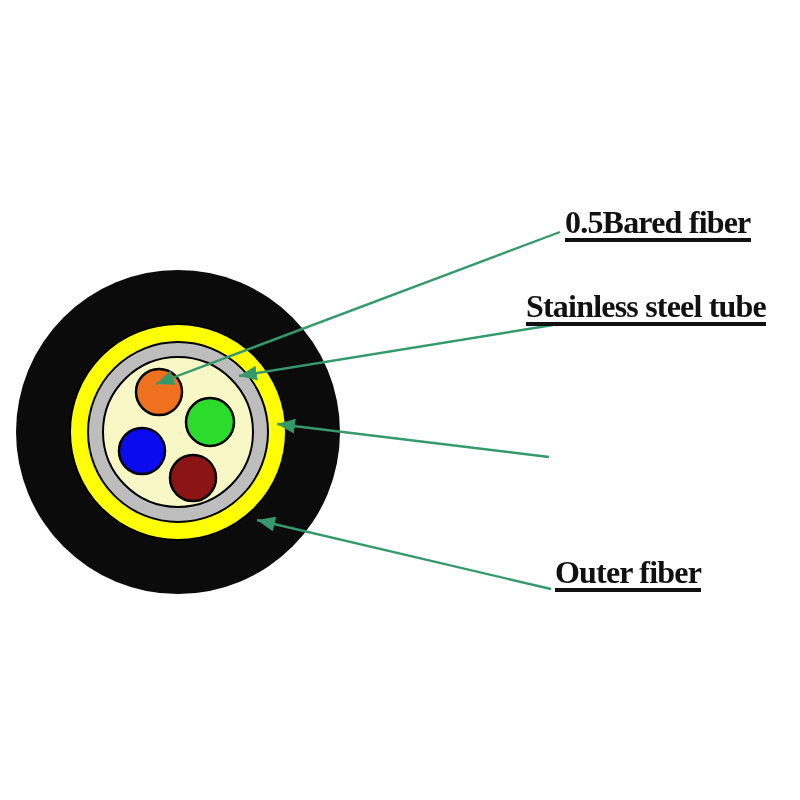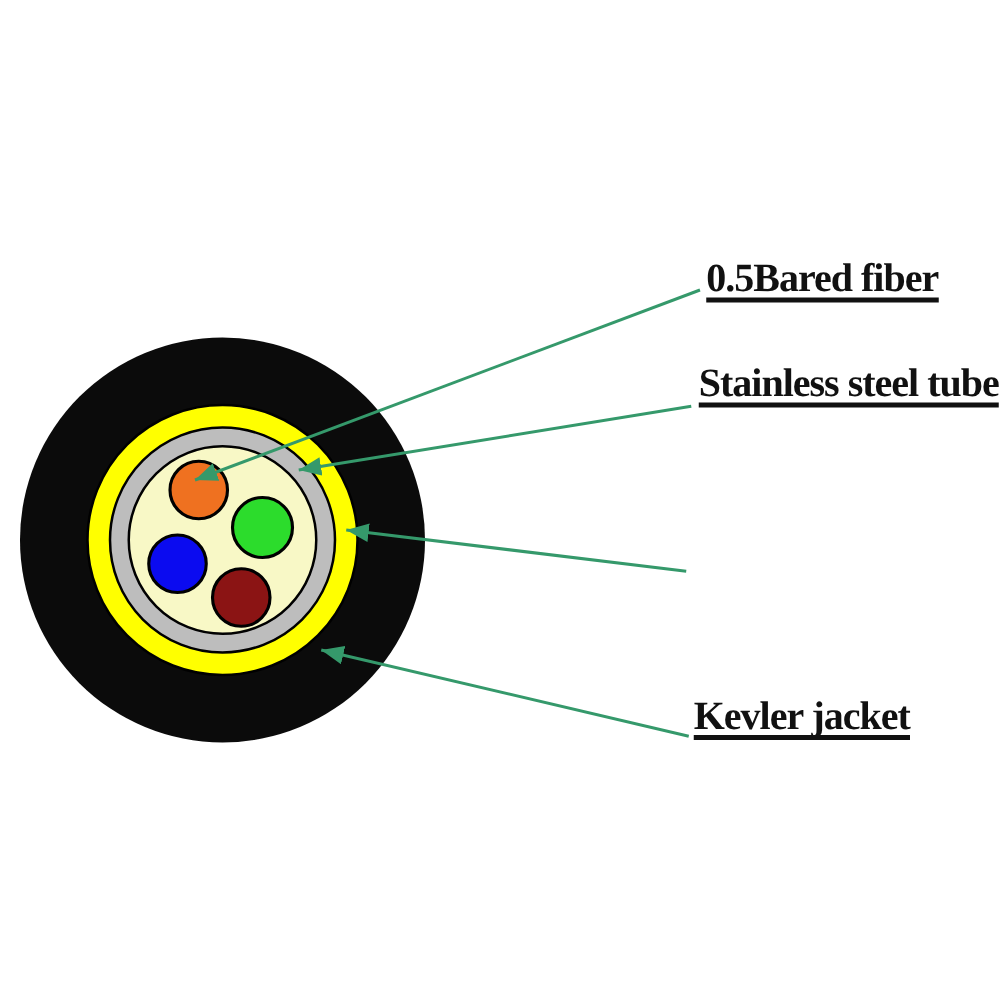--- a/index.html
+++ b/index.html
@@ -69,22 +69,22 @@
         <line x1="553" y1="325" x2="239" y2="376" stroke="#35996b" stroke-width="2.4" marker-end="url(#arrowhead)"></line>
         <line x1="549" y1="457" x2="277" y2="424" stroke="#35996b" stroke-width="2.4" marker-end="url(#arrowhead)"></line>
         <line x1="551" y1="589" x2="257" y2="520" stroke="#35996b" stroke-width="2.4" marker-end="url(#arrowhead)"></line>
       </g>
   </svg>
 
   <div class="callout-label" id="label-bared-fiber" style="left: 565px; top: 206px;">
     <span class="underlined">0.5Bared fiber</span>
   </div>
 
-  <div class="callout-label" id="label-stainless-steel-tube" style="left: 559px; top: 290px;">
+  <div class="callout-label" id="label-stainless-steel-tube" style="left: 526px; top: 290px;">
     <span class="underlined">Stainless steel tube</span>
   </div>
 
 
   <div class="callout-label" id="label-outer-jacket" style="left: 555px; top: 556px;">
-    <span class="underlined">Kevler jacket</span>
+    <span class="underlined">Outer fiber</span>
   </div>
 
 </div>
 
 </body></html>

